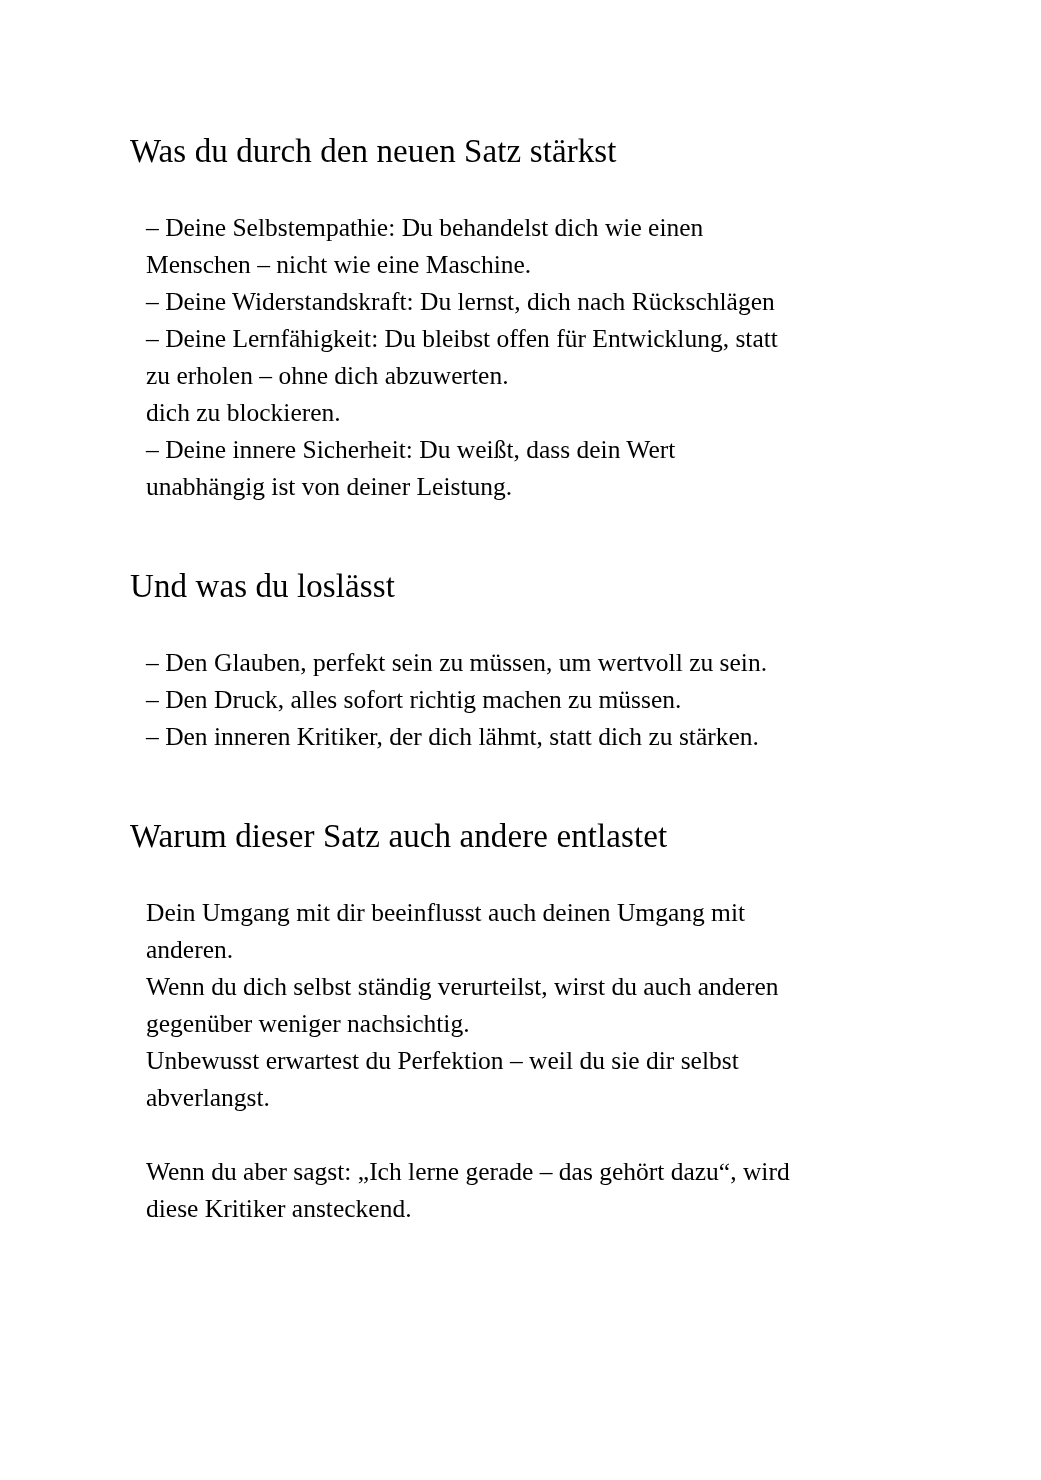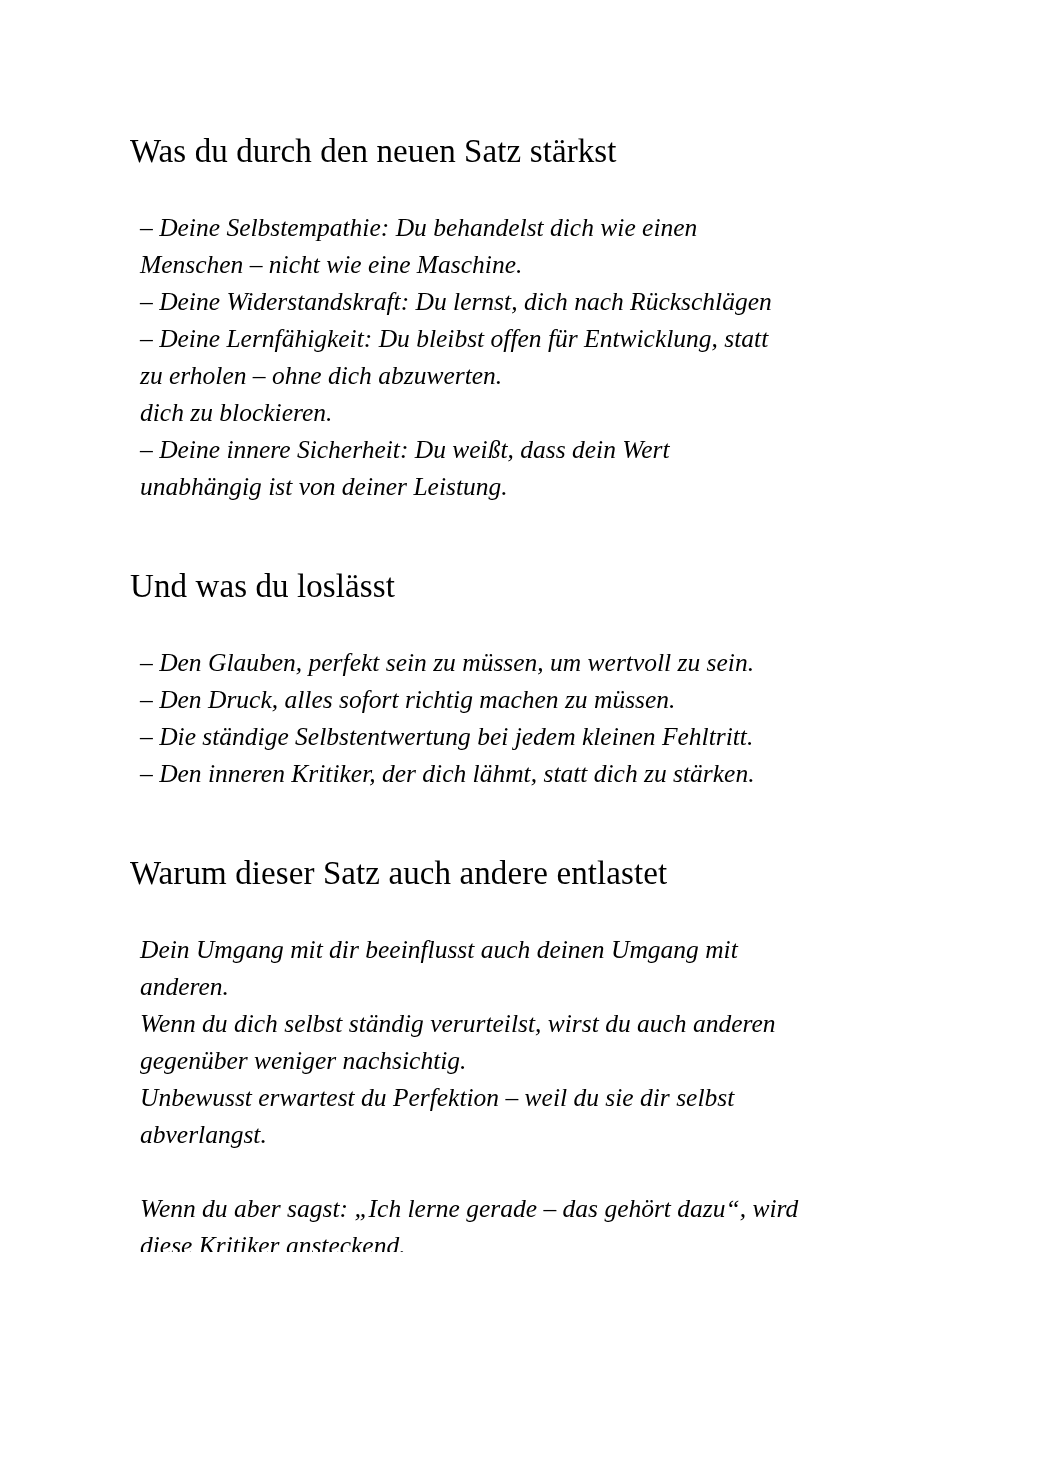--- a/index.html
+++ b/index.html
@@ -43,23 +43,22 @@
     line-height: 1.18;
     letter-spacing: 0.1px;
     margin: 0 0 38px 0;
     padding: 0;
     white-space: nowrap;
   }
 
   .block {
     font-size: 25.5px;
     line-height: 37px;
-    margin: 10px;
+    margin: 16px;
     padding: 0;
-    font-style: italic;
   }
 
   .block + .block {
     margin-top: 37px;
   }
 
   .line {
     display: block;
     white-space: nowrap;
     font-size: 25.5px;
@@ -84,21 +83,20 @@
         <span class="line">– Deine innere Sicherheit: Du weißt, dass dein Wert</span>
         <span class="line">unabhängig ist von deiner Leistung.</span>
       </div>
     </section>
 
     <section class="section">
       <h2 class="heading">Und was du loslässt</h2>
       <div class="block">
         <span class="line">– Den Glauben, perfekt sein zu müssen, um wertvoll zu sein.</span>
         <span class="line">– Den Druck, alles sofort richtig machen zu müssen.</span>
-        <span class="line">– Die ständige Selbstentwertung bei jedem kleinen Fehltritt.</span>
         <span class="line">– Den inneren Kritiker, der dich lähmt, statt dich zu stärken.</span>
       </div>
     </section>
 
     <section class="section">
       <h2 class="heading">Warum dieser Satz auch andere entlastet</h2>
       <div class="block">
         <span class="line">Dein Umgang mit dir beeinflusst auch deinen Umgang mit</span>
         <span class="line">anderen.</span>
         <span class="line">Wenn du dich selbst ständig verurteilst, wirst du auch anderen</span>

